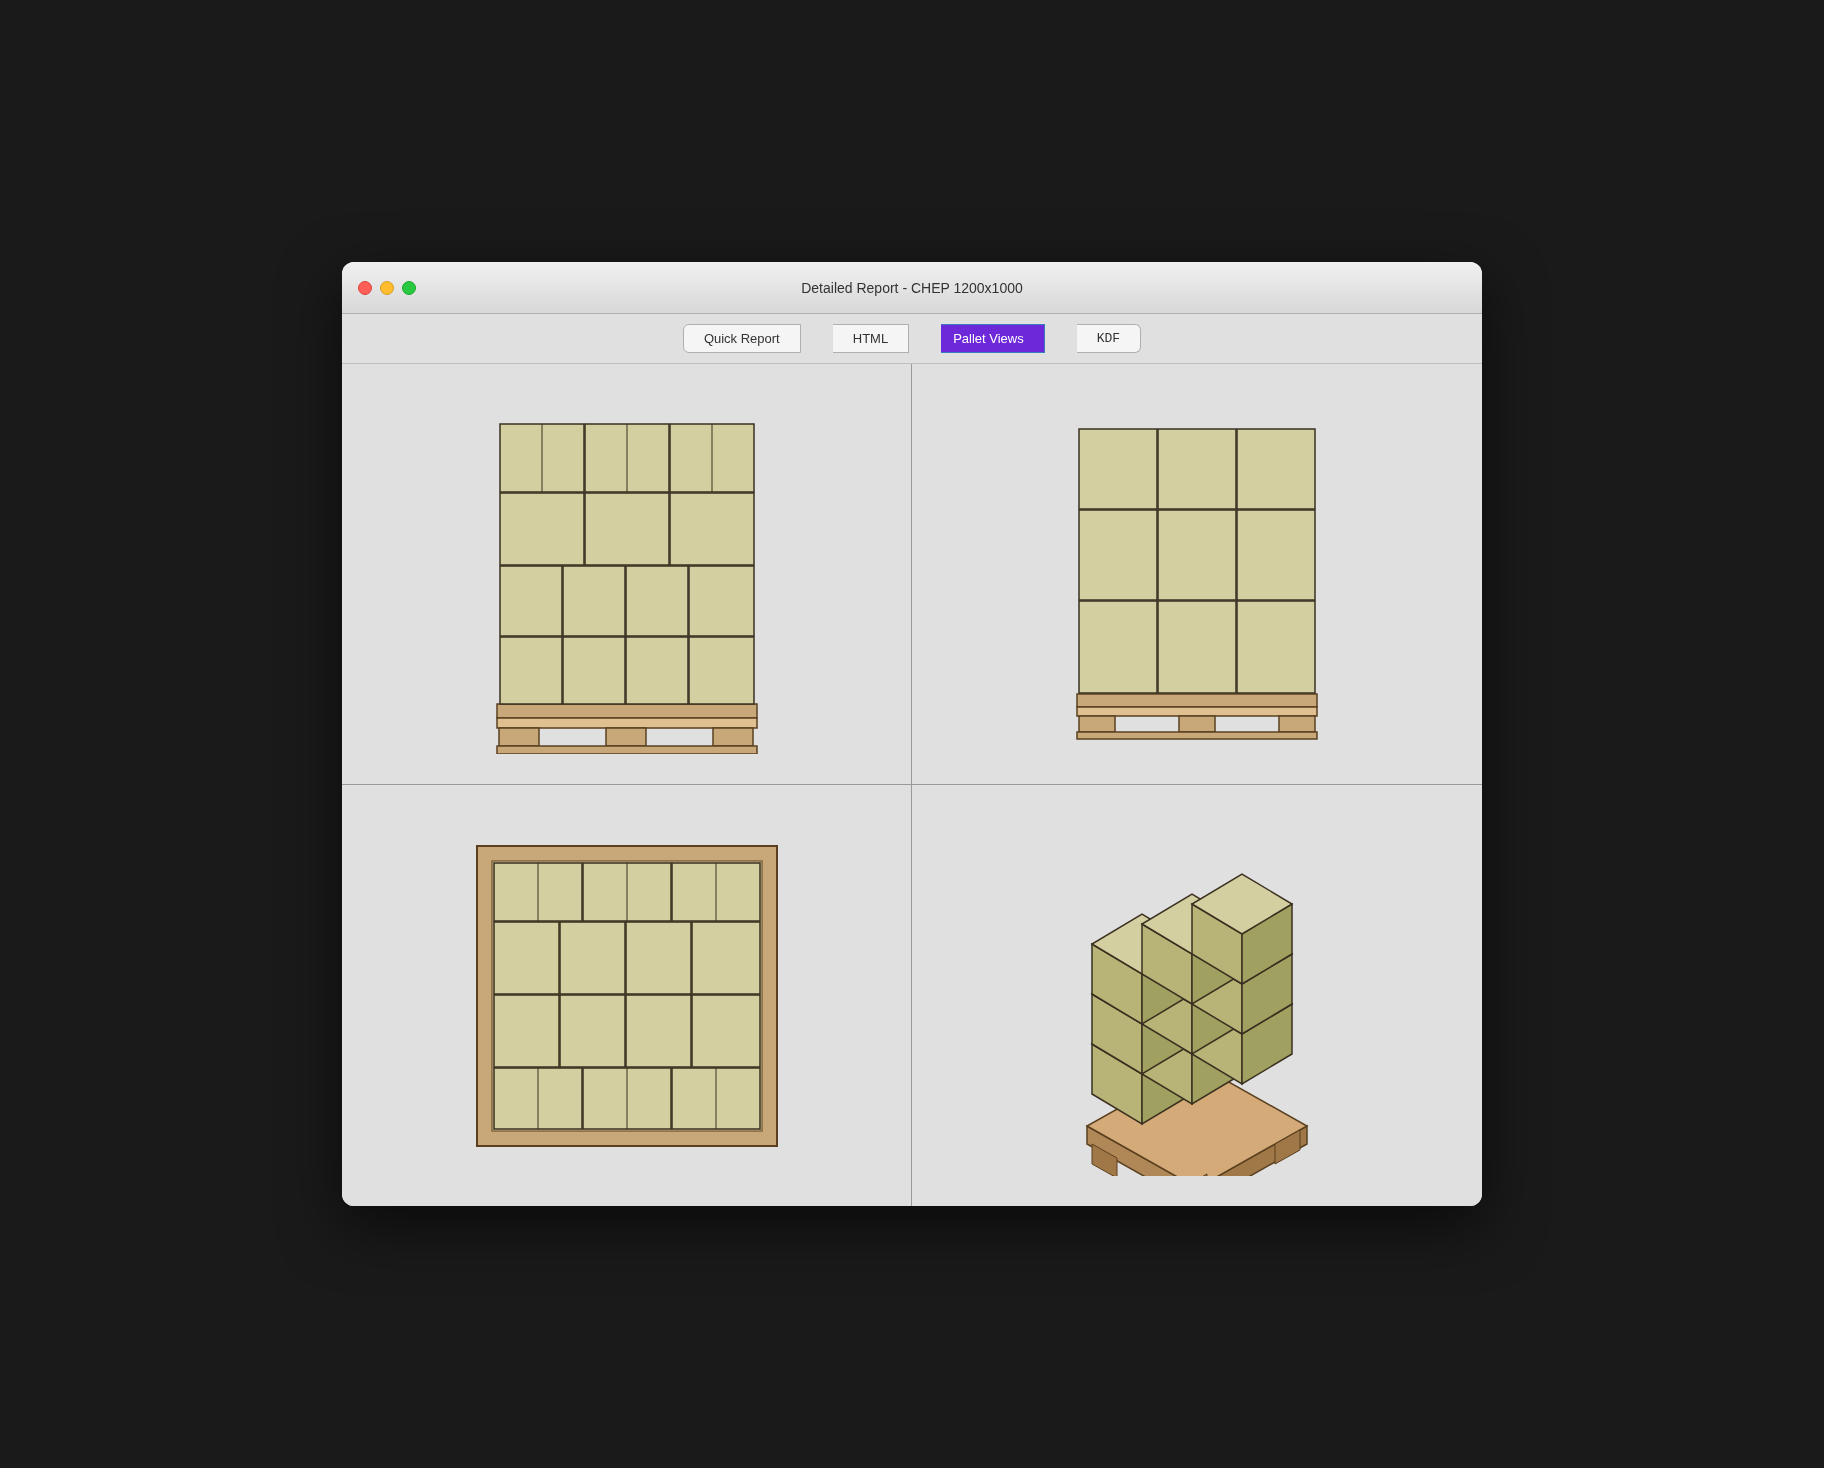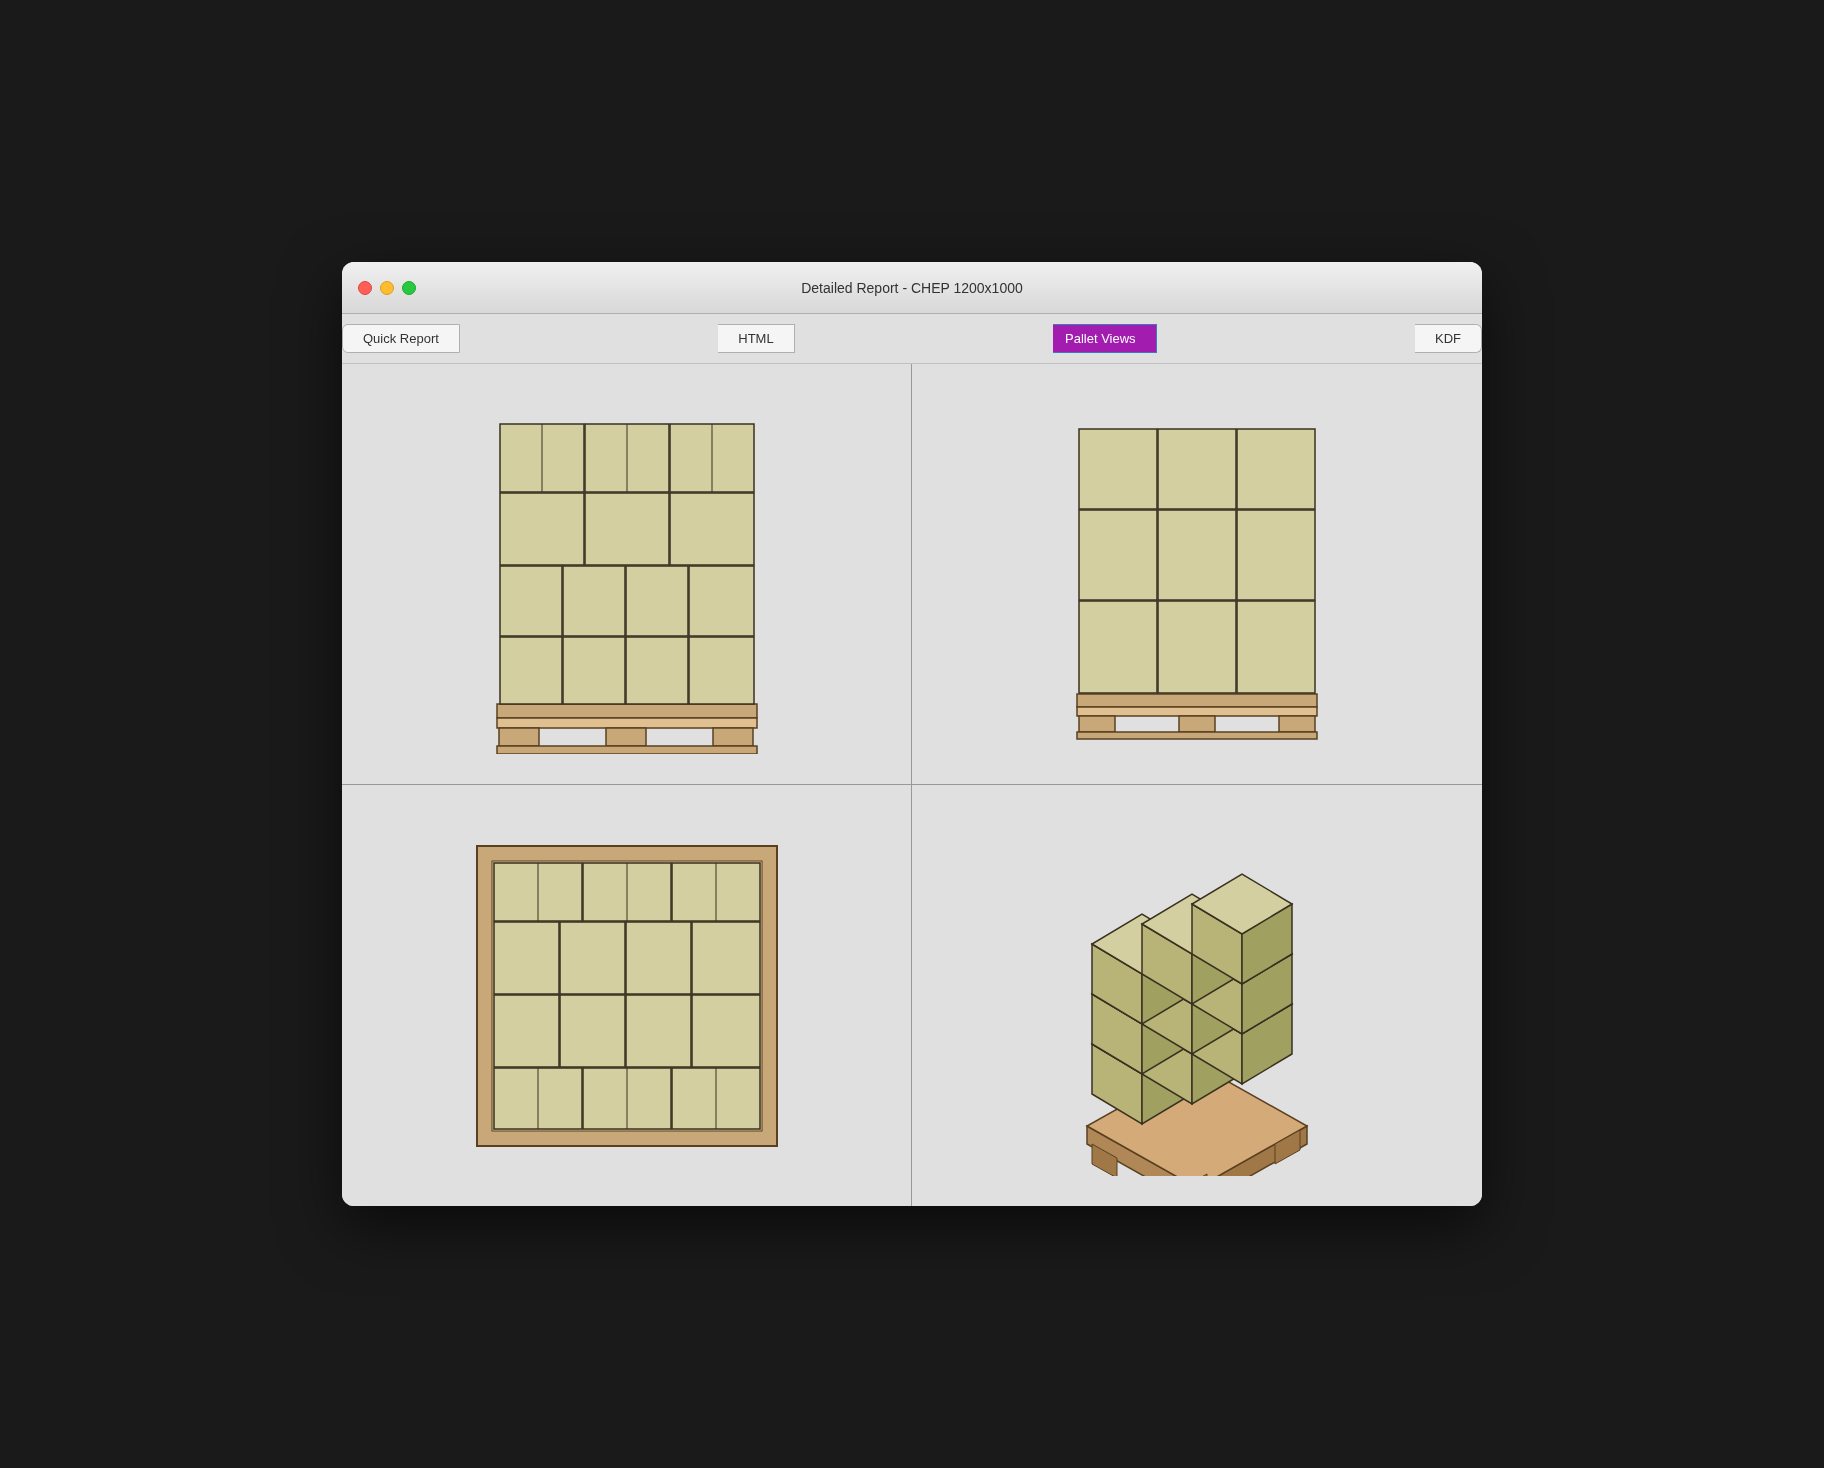--- a/index.html
+++ b/index.html
@@ -44,37 +44,37 @@
     .tl-green { background: #28c840; border: 1px solid #1aab29; }
     .titlebar-text {
       font-size: 14px;
       color: #333;
       font-weight: 500;
     }
     .toolbar {
       background: #e0e0e0;
       padding: 10px 0;
       display: flex;
-      justify-content: space-between;
+      justify-content: center;
       gap: 0;
       border-bottom: 1px solid #c0c0c0;
     }
     .tab-btn {
       padding: 6px 20px;
       font-size: 13px;
       border: 1px solid #b0b0b0;
       background: #f5f5f5;
       cursor: pointer;
       color: #333;
     }
     .tab-btn:first-child { border-radius: 6px 0 0 6px; }
-    .tab-btn:last-child { border-radius: 0 6px 6px 0; }
+    .tab-btn:last-child { border-radius: 0 6px 6px 0; font-family: Liberation Mono, monospace; }
     .tab-btn + .tab-btn { border-left: none; margin-left: 32px; }
     .tab-btn.active {
-      background: #a21caf;
+      background: #6d28d9;
       color: white;
       border-color: #3a7abf;
       padding-left: 12px;
     }
     .content {
       background: #e0e0e0;
       padding: 0;
     }
     .views-grid {
       display: grid;

